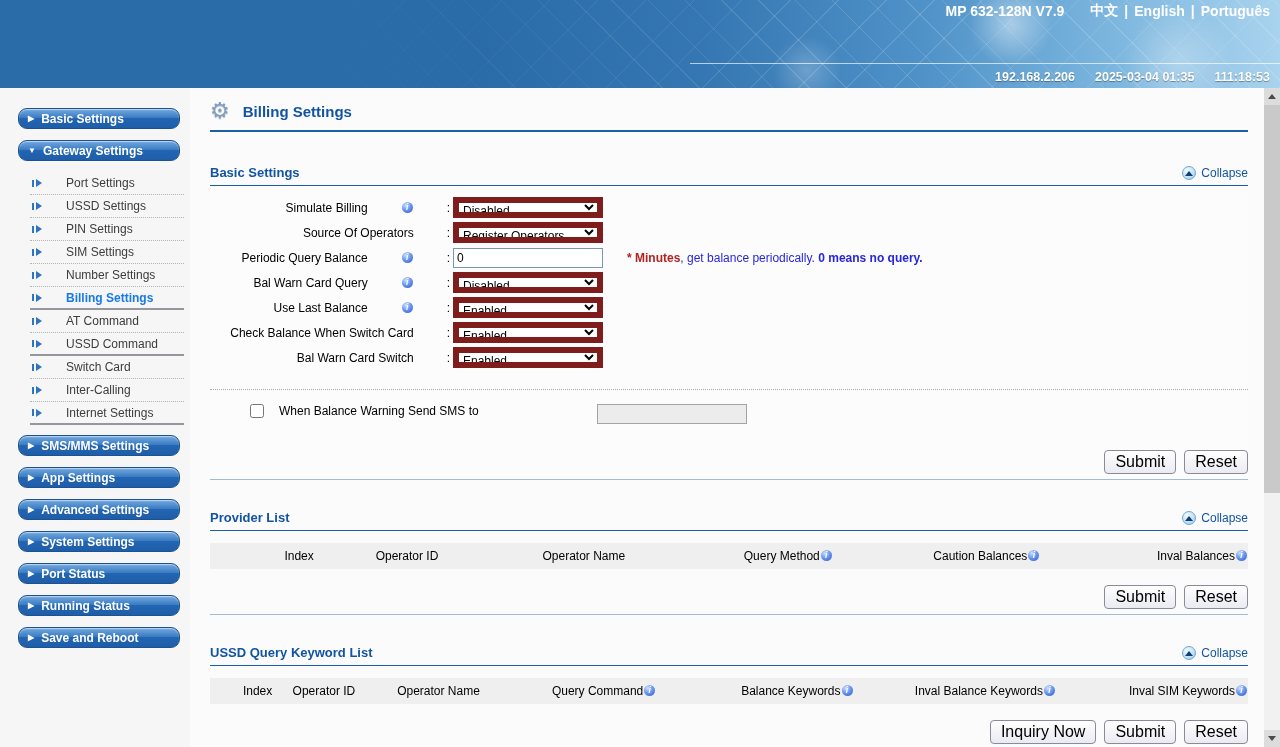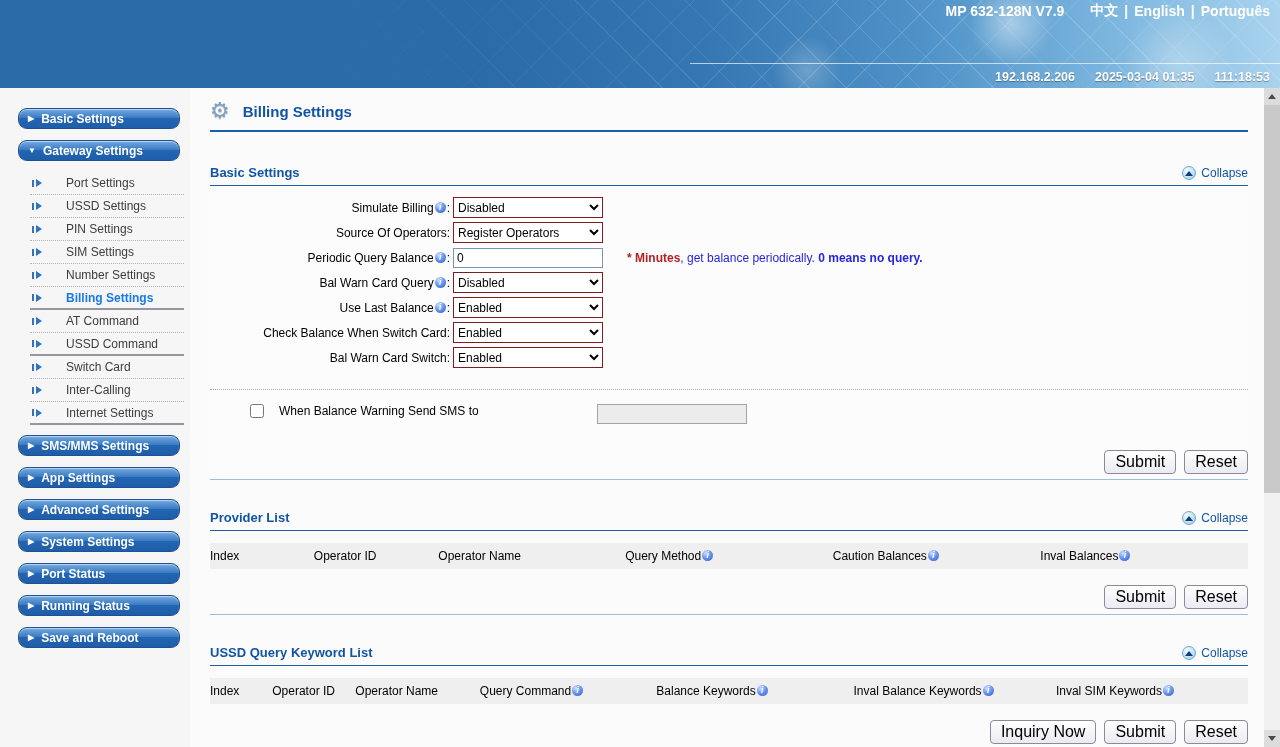--- a/index.html
+++ b/index.html
@@ -86,23 +86,23 @@
   .collapse-link { display:flex; align-items:center; gap:5px; color:#1254a4; font-size:12px; text-decoration:none; cursor:pointer; }
   .collapse-ico {
     width:14px; height:14px; border-radius:50%;
     background:radial-gradient(circle at 35% 30%, #f2fbff, #bfe0f2 60%, #8fc2e2);
     border:1px solid #6fa7d2; display:flex; align-items:center; justify-content:center;
   }
   .tri-up { width:0; height:0; border-left:4px solid transparent; border-right:4px solid transparent; border-bottom:5px solid #113d7d; }
   
   .form-area { padding-top:9px; background:#fcfcfc; }
   .frow { display:flex; align-items:center; height:25px; }
-  .flabel { width:240px; display:flex; justify-content:flex-end; align-items:center; white-space:nowrap; }
+  .flabel { width:240px; display:flex; justify-content:flex-end; align-items:center; white-space:nowrap;gap:33px; }
   .ffield { margin-left:3px; display:flex; align-items:center; }
-  select.ctl { width:150px; height:21px; font-size:12px; font-family:"Liberation Sans",sans-serif; border:1px solid #7f1d1d; background:#fff; }
+  select.ctl { width:150px; height:21px; font-size:12px; font-family:"Liberation Sans",sans-serif; border:6px solid #7f1d1d; background:#fff; }
   input.ctl  { width:150px; height:20px; font-size:12px; font-family:"Liberation Sans",sans-serif; border:1px solid #7a96b4; padding:0 3px; }
   input.ctl:disabled { background:#ececec; border:1px solid #a3a3a3; }
   .info {
     display:inline-block; width:11px; height:11px; border-radius:50%;
     background:radial-gradient(circle at 35% 28%, #cfe0fb, #6d97ef 45%, #2a59c9);
     color:#fff; font-size:8.5px; font-weight:bold; font-style:italic;
     text-align:center; line-height:11px; vertical-align:2px; margin:0 1px; cursor:pointer;
   }
   .info::after { content:"i"; }
   .note { margin-left:24px; white-space:nowrap; }
@@ -116,21 +116,21 @@
   .sms-input { margin-left:118px; }
   .btn-row { display:flex; justify-content:flex-end; gap:8px; margin-top:22px; padding-bottom:5px; }
   .btn {
     font-family:"Liberation Sans",sans-serif; font-size:16px; color:#000;
     border:1px solid #8a8a9a; border-radius:4px; padding:2px 10px;
     background:linear-gradient(#ffffff,#eaeaf2); cursor:pointer;
   }
   .blue-bottom { border-bottom:1px solid #9dbdd8; }
   .section { margin-top:30px; }
   .thead { display:flex; align-items:center; height:26px; background:#efefef; margin-top:12px; }
-  .th { text-align:left; white-space:nowrap; }
+  .th { text-align:right; white-space:nowrap; }
   
   .scrollbar { position:absolute; top:88px; right:0; width:16px; height:659px; background:#f1f1f1; }
   .sb-btn { position:absolute; left:0; width:16px; height:17px; background:#dcdcdc; display:flex; align-items:center; justify-content:center; cursor:pointer; }
   .sb-up { top:0; } .sb-down { bottom:0; }
   .sb-up .t { width:0; height:0; border-left:4px solid transparent; border-right:4px solid transparent; border-bottom:5px solid #4a4a4a; }
   .sb-down .t { width:0; height:0; border-left:4px solid transparent; border-right:4px solid transparent; border-top:5px solid #4a4a4a; }
   .sb-thumb { position:absolute; top:17px; left:0; width:16px; height:388px; background:#c9c9c9; cursor:pointer; }
 </style>
 </head>
 <body>

